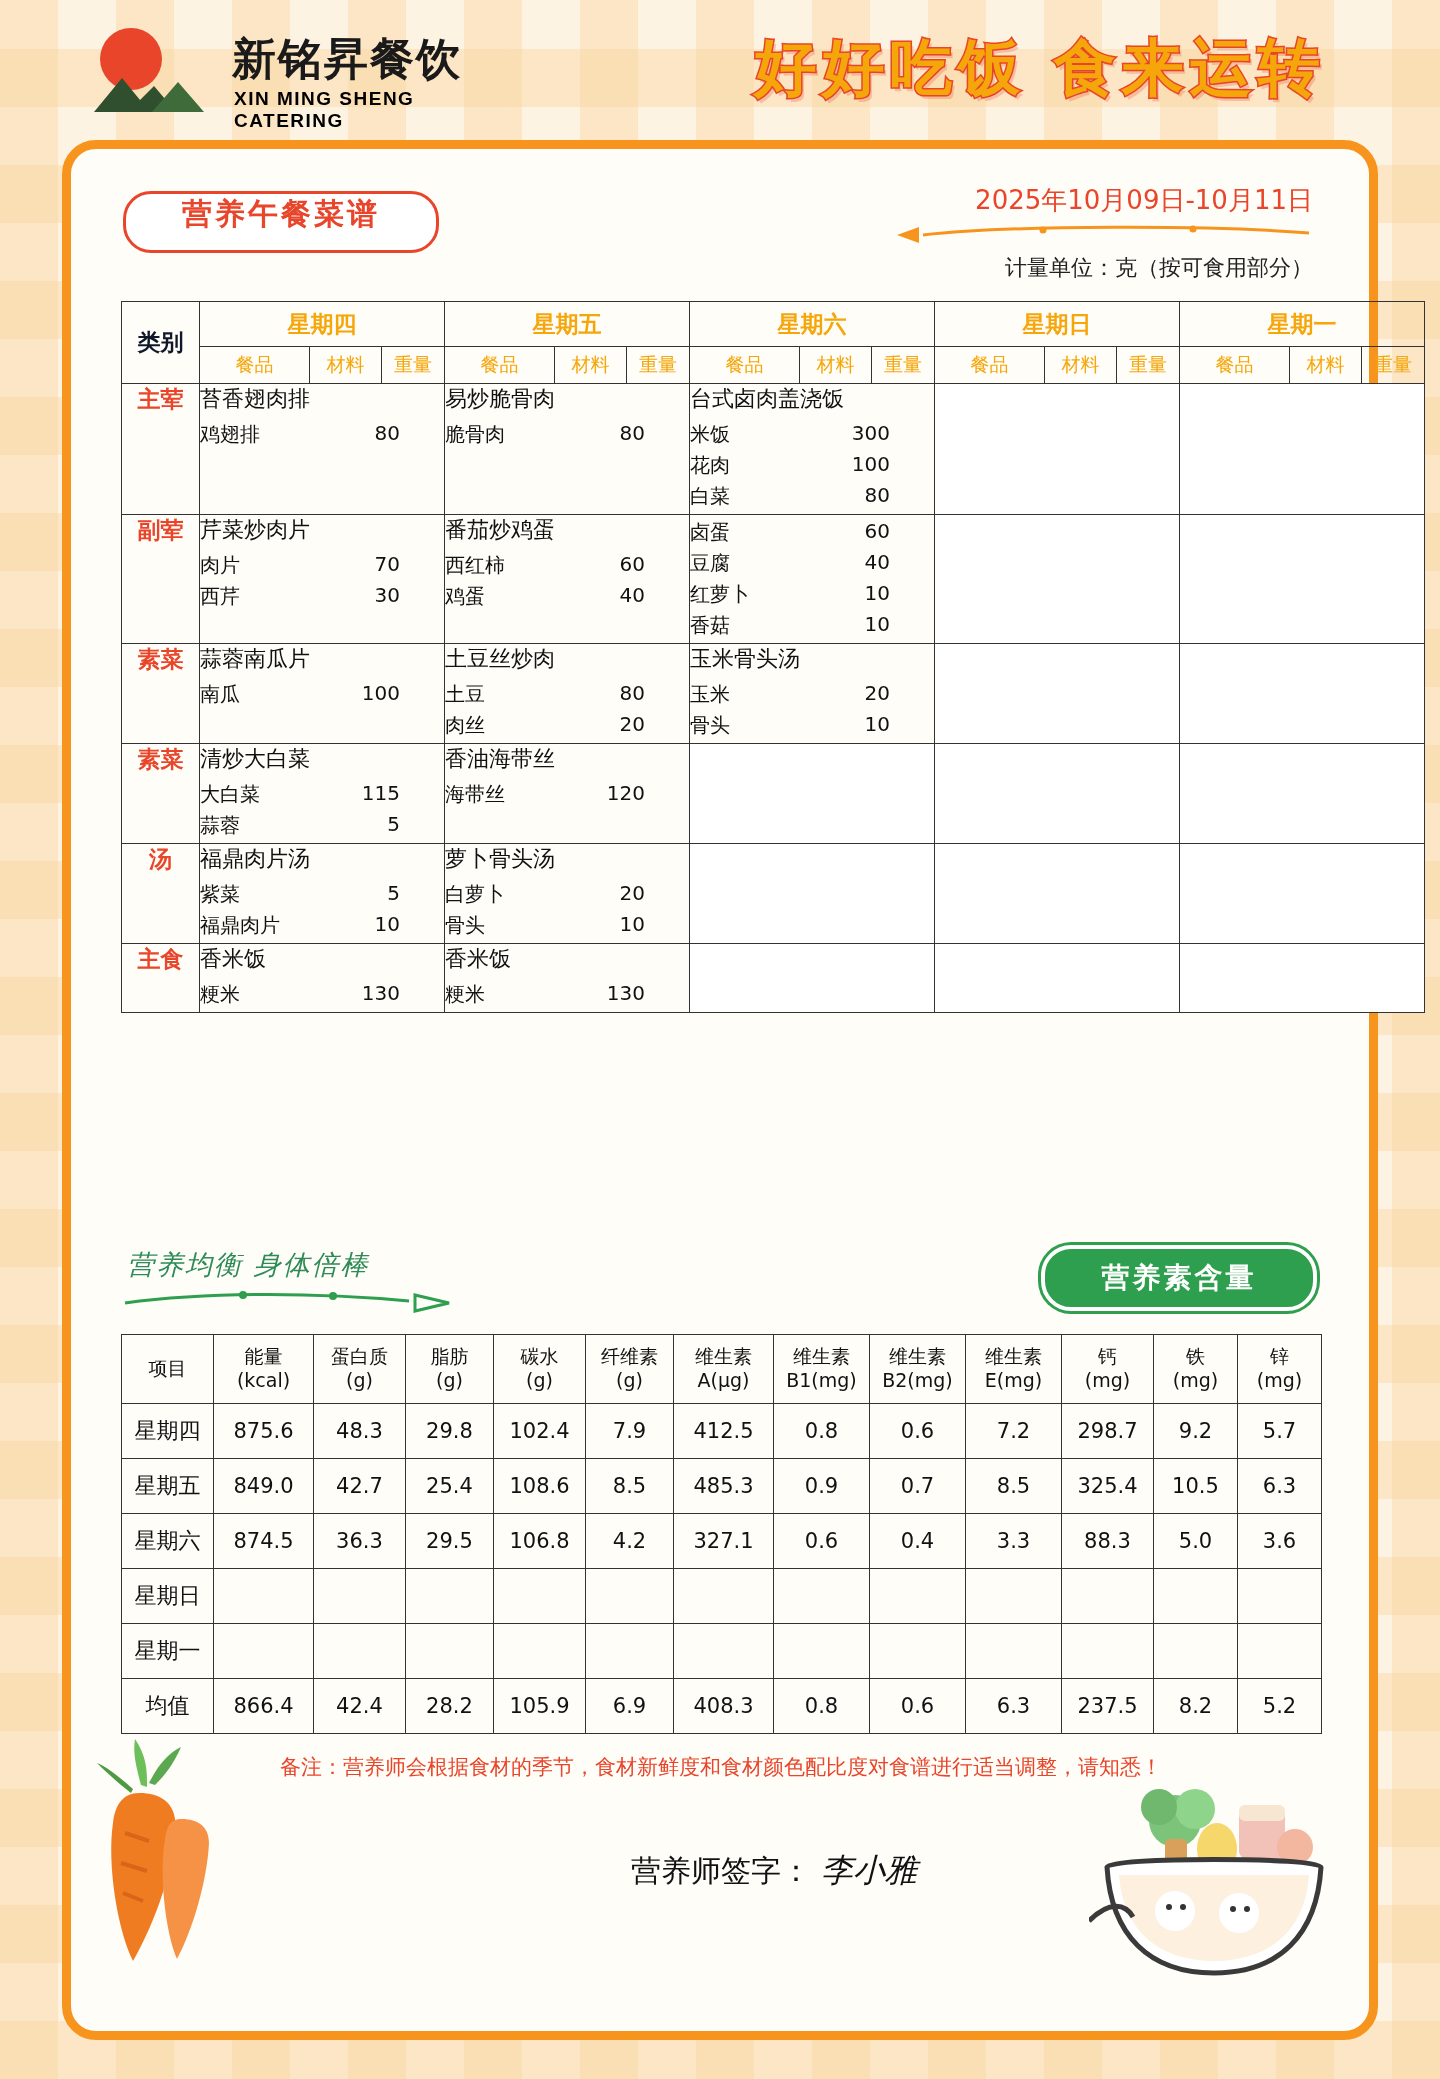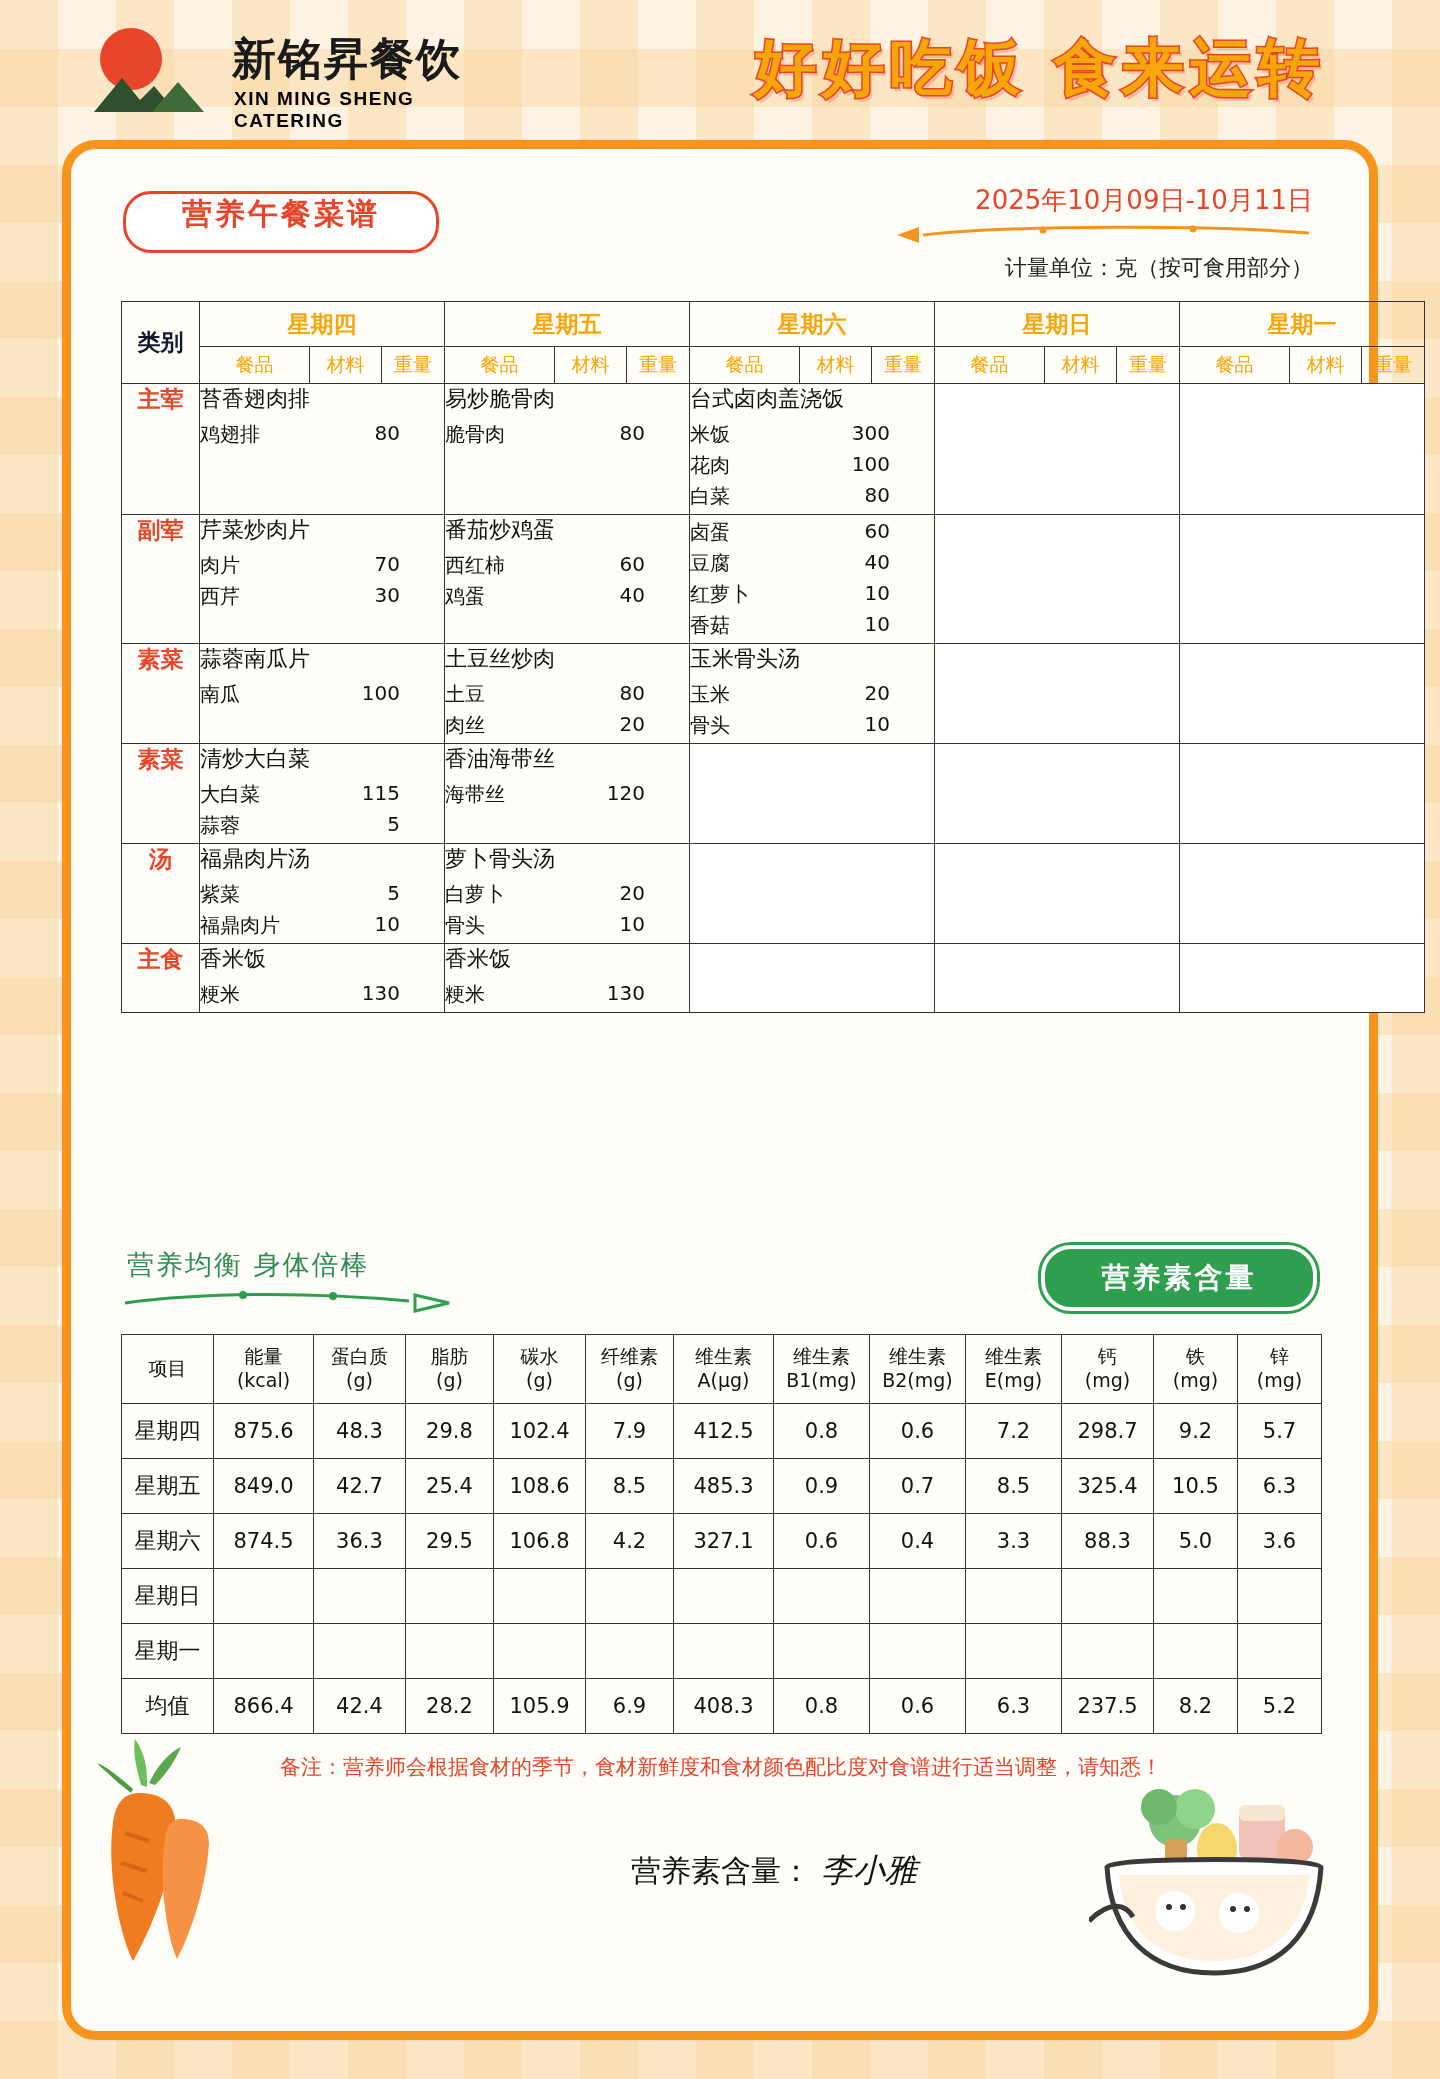--- a/index.html
+++ b/index.html
@@ -104,21 +104,21 @@
   .dish{padding:8px 10px 6px 12px;}
   .dish .dname{font-size:22px;color:#111;margin-bottom:7px;white-space:nowrap;}
   .dish .line{display:flex;font-size:20px;color:#111;margin:4px 0;}
   .dish .line .ing{width:120px;}
   .dish .line .amt{width:80px;text-align:right;}
   .empty{background:#fff;}
 
   
   .nb-title{
     position:absolute;left:56px;top:1098px;
-    font-size:27px;color:#2e8b57;font-family:"DejaVu Sans",sans-serif;letter-spacing:2px;
+    font-size:27px;color:#2e8b57;font-family:"DejaVu Sans",sans-serif;letter-spacing:2px;font-style:italic;
   }
   .nb-underline{position:absolute;left:52px;top:1140px;width:330px;height:28px;}
   .green-pill{
     position:absolute;right:52px;top:1096px;width:268px;height:58px;
     background:#2e9e4f;border-radius:30px;border:4px solid #fff;
     box-shadow:0 0 0 3px #2e9e4f;
     display:flex;align-items:center;justify-content:center;
   }
   .green-pill span{
     font-family:"DejaVu Sans",sans-serif;color:#fff;font-size:28px;font-weight:bold;letter-spacing:3px;
@@ -594,21 +594,21 @@
               <td>237.5</td>
               <td>8.2</td>
               <td>5.2</td>
             </tr>
           </tbody>
       </table>
 
       <div class="remark">备注：营养师会根据食材的季节，食材新鲜度和食材颜色配比度对食谱进行适当调整，请知悉！</div>
 
       <div class="sign">
-        <span>营养素含量：</span><span class="name">李小雅</span>
+        <span>营养师签字：</span><span class="name">李小雅</span>
       </div>
 
       <svg class="carrots" viewBox="0 0 210 250">
         <path d="M60 60 C70 40, 80 30, 92 24 C84 42, 76 52, 66 62 Z" fill="#5aa84f"></path>
         <path d="M52 62 C46 40, 44 28, 46 16 C58 34, 58 48, 58 64 Z" fill="#6cbf59"></path>
         <path d="M44 66 C28 52, 18 44, 8 40 C22 54, 32 62, 42 70 Z" fill="#4e9a43"></path>
         <path d="M50 70 C72 70, 84 80, 86 96 C88 140, 66 200, 44 238 C28 206, 18 140, 24 100 C26 82, 34 70, 50 70 Z" fill="#f07c22"></path>
         <path d="M36 110 L60 118 M32 140 L58 148 M34 170 L54 178" stroke="#d9641a" stroke-width="4" fill="none"></path>
         <path d="M92 96 C112 96, 120 106, 120 120 C118 158, 104 206, 88 236 C76 208, 70 150, 76 116 C78 102, 82 96, 92 96 Z" fill="#f59245"></path>
       </svg>

